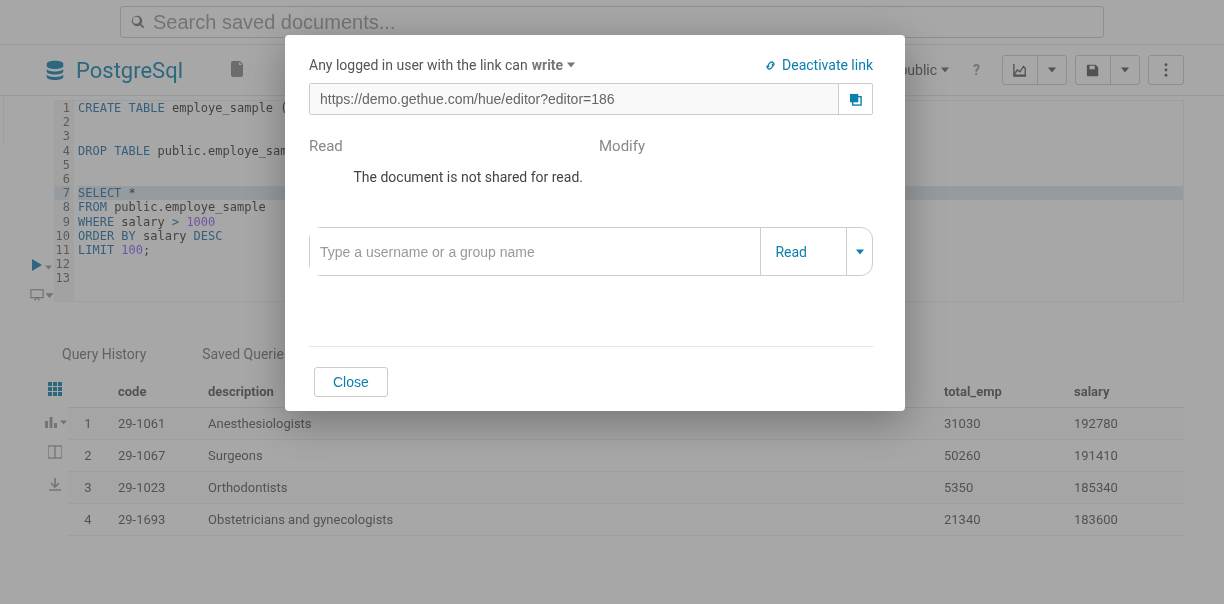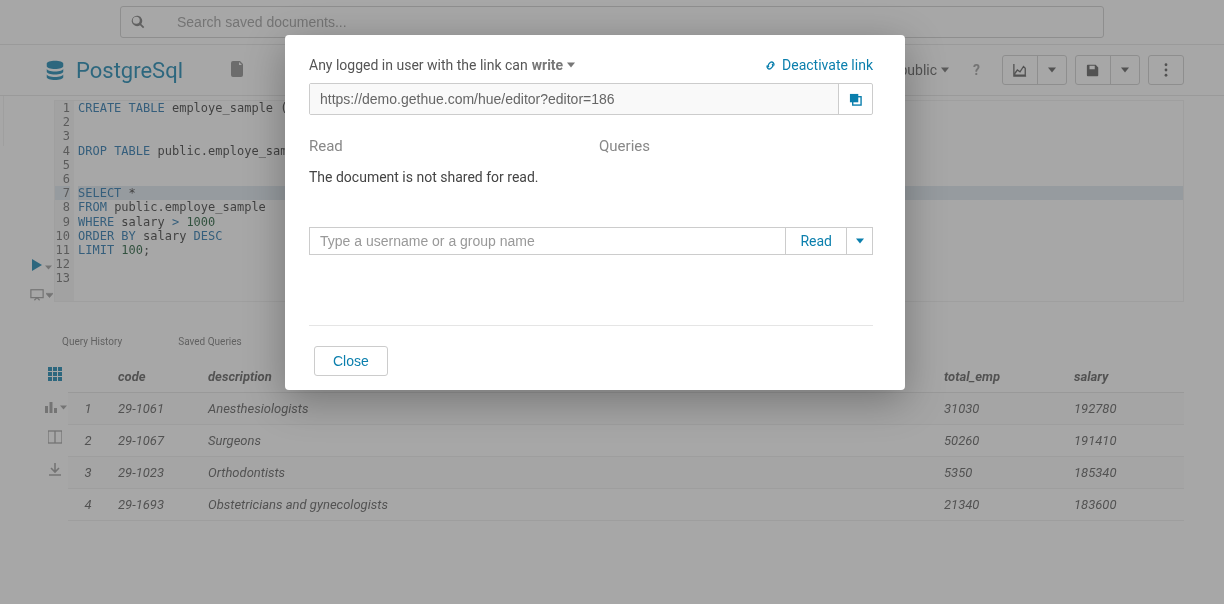--- a/index.html
+++ b/index.html
@@ -2,21 +2,21 @@
 <html><head>
 <meta charset="utf-8">
 <style>
   * { box-sizing: border-box; margin: 0; padding: 0; }
   html, body { width: 1224px; height: 604px; font-family: -apple-system, BlinkMacSystemFont, "Segoe UI", Roboto, "Helvetica Neue", Arial, sans-serif; font-size: 14px; color: #333; background: #fff; overflow: hidden; position: relative; }
   
   
   .topbar { padding: 6px 120px 6px 120px; }
   .search-wrap { display: flex; align-items: center; border: 1px solid #ccc; border-radius: 3px; height: 32px; padding: 0 10px; color: #999; background: #fff; }
   .search-wrap svg { width: 14px; height: 14px; fill: #737373; margin-right: 8px; }
-  .search-wrap input { border: none; outline: none; flex: 1; font-size: 14px; color: #555; margin-left: 24px; }
+  .search-wrap input { border: none; outline: none; flex: 1; font-size: 20px; color: #555; }
   .search-wrap input::placeholder { color: #999; }
 
   .divider { border-top: 1px solid #e5e5e5; }
 
   
   .header-row { display: flex; align-items: center; padding: 10px 40px 10px 44px; }
   .db-title { display: flex; align-items: center; color: #0b7fad; font-size: 22px; font-weight: 400; }
   .db-title svg { width: 22px; height: 22px; fill: #0b7fad; margin-right: 10px; }
   .doc-icon { margin-left: 48px; color: #999; }
   .doc-icon svg { width: 14px; height: 16px; fill: #888; }
@@ -42,30 +42,30 @@
   .editor-area { display: flex; margin-top: 4px; }
   .run-col { width: 26px; padding-top: 158px; text-align: center; }
   .run-col .play svg { width: 12px; height: 12px; fill: #0b7fad; }
   .run-col .play-caret svg { width: 7px; height: 7px; fill: #999; margin-left: 2px; }
   .run-col .map { margin-top: 14px; display:flex; align-items:center; justify-content:center; gap:2px;}
   .run-col .map svg { width: 14px; height: 14px; fill: #999; stroke:#999; }
   .gutter { width: 20px; background: #f5f5f5; font-family: "Menlo", "Consolas", monospace; font-size: 12px; color: #666; text-align: right; padding-right: 4px; line-height: 14.2px; border: 1px solid #eee; border-right:none;}
   .gutter .ln.hl { background: #dde6ee; }
   .code { flex: 1; font-family: "Menlo", "Consolas", monospace; font-size: 12px; line-height: 14.2px; white-space: pre; color: #333; border:1px solid #eee; border-left:none; padding-left:4px; min-height: 186px;}
   .kw { color: #1a6da8; }
-  .num { color: #14532d; }
+  .num { color: #8b5cf6; }
   .sel7 { background: #dde6ee; display:inline-block; width:100%;}
 
   
-  .tabs { margin-top: 34px; padding-left: 34px; display: flex; gap: 56px; color: #737373; font-size: 10px; }
+  .tabs { margin-top: 44px; padding-left: 34px; display: flex; gap: 56px; color: #737373; font-size: 14px; }
   .result-wrap { display: flex; margin-top: 14px; }
   .result-icons { width: 36px; padding-left: 18px; padding-top: 6px; display:flex; flex-direction:column; gap:16px; align-items:center;}
   .result-icons svg { width: 14px; height: 14px; fill: #999; }
   .result-icons .active svg { fill: #0b7fad; }
-  .table-wrap { flex: 1; margin-left: 4px; font-style: italic; }
+  .table-wrap { flex: 1; margin-left: 4px; }
   table { width: 100%; border-collapse: collapse; font-size: 13px; }
   thead th { text-align: left; font-weight: 700; color: #555; padding: 8px 10px; border-bottom: 1px solid #e3e3e3; }
   tbody td { padding: 8px 10px; border-bottom: 1px solid #ededed; color: #555; }
   tbody tr:nth-child(odd) { background: #fafafa; }
   thead th:first-child, tbody td:first-child { width: 40px; text-align:center; }
   thead th:nth-child(2), tbody td:nth-child(2){ width:90px;}
   thead th:nth-child(4), tbody td:nth-child(4){ width:130px;}
   thead th:nth-child(5), tbody td:nth-child(5){ width:120px; padding-right:30px;}
 
   
@@ -82,22 +82,22 @@
   .link-row .perm svg { width:8px; height:8px; fill:#777; margin-left:4px;}
   .deact { margin-left: auto; color: #0b7fad; cursor: pointer; display:inline-flex; align-items:center; gap:5px; font-size:14px;}
   .deact svg { width: 13px; height: 13px; fill: #0b7fad; }
   .url-row { margin-top: 10px; display: flex; border: 1px solid #ccc; border-radius: 2px; height: 32px; }
   .url-row input { flex: 1; border: none; outline: none; padding: 0 10px; font-size: 14px; background: #f9f9f9; color: #666; }
   .url-row .copy { width: 34px; border-left: 1px solid #ccc; display: flex; align-items: center; justify-content: center; cursor: pointer; }
   .url-row .copy svg { width: 13px; height: 13px; fill: #0b7fad; }
   .share-cols { display: flex; margin-top: 22px; gap: 16px; }
   .share-cols .col { flex: 1; }
   .share-cols h4 { font-weight: 400; color: #888; font-size: 15px; margin-bottom: 14px; }
-  .share-cols p { color: #444; font-size: 14px; }
-  .add-row { margin-top: 42px; display: flex; border: 1px solid #ccc; border-radius: 0; height: 28px; }
+  .share-cols p { color: #444; font-size: 14px; text-align: right; }
+  .add-row { margin-top: 42px; display: flex; border: 1px solid #ccc; border-radius: 12px; height: 49px; gap: 25px; }
   .add-row input { flex: 1; border: none; outline: none; padding: 0 10px; font-size: 14px; }
   .add-row input::placeholder { color: #999; }
   .add-row .read-btn { border-left: 1px solid #ccc; padding: 0 14px; display: flex; align-items: center; color: #0b7fad; cursor: pointer; font-size:14px;}
   .add-row .dd { border-left: 1px solid #ccc; width: 26px; display: flex; align-items: center; justify-content: center; cursor: pointer; }
   .add-row .dd svg { width: 8px; height: 8px; fill: #0b7fad; }
   .modal-sep { border-top: 1px solid #e5e5e5; margin-top: 70px; }
   .modal-footer { padding: 14px 29px; display: flex; }
   .close-btn { border: 1px solid #ccc; background: #fff; color: #0b7fad; padding: 6px 18px; border-radius: 3px; cursor: pointer; font-size: 14px; }
 </style>
 </head>
@@ -335,21 +335,21 @@
             <rect x="1" y="1" width="9" height="9" fill="#0b7fad"></rect>
           </svg>
         </div>
     </div>
     <div class="share-cols">
       <div class="col">
         <h4>Read</h4>
         <p>The document is not shared for read.</p>
       </div>
       <div class="col">
-        <h4>Queries</h4>
+        <h4>Modify</h4>
       </div>
     </div>
     <div class="add-row">
       <input placeholder="Type a username or a group name" style="">
       <div class="read-btn">Read</div>
       <div class="dd">
           <svg viewBox="0 0 10 10">
             <path d="M0 2h10L5 8z"></path>
           </svg>
         </div>

